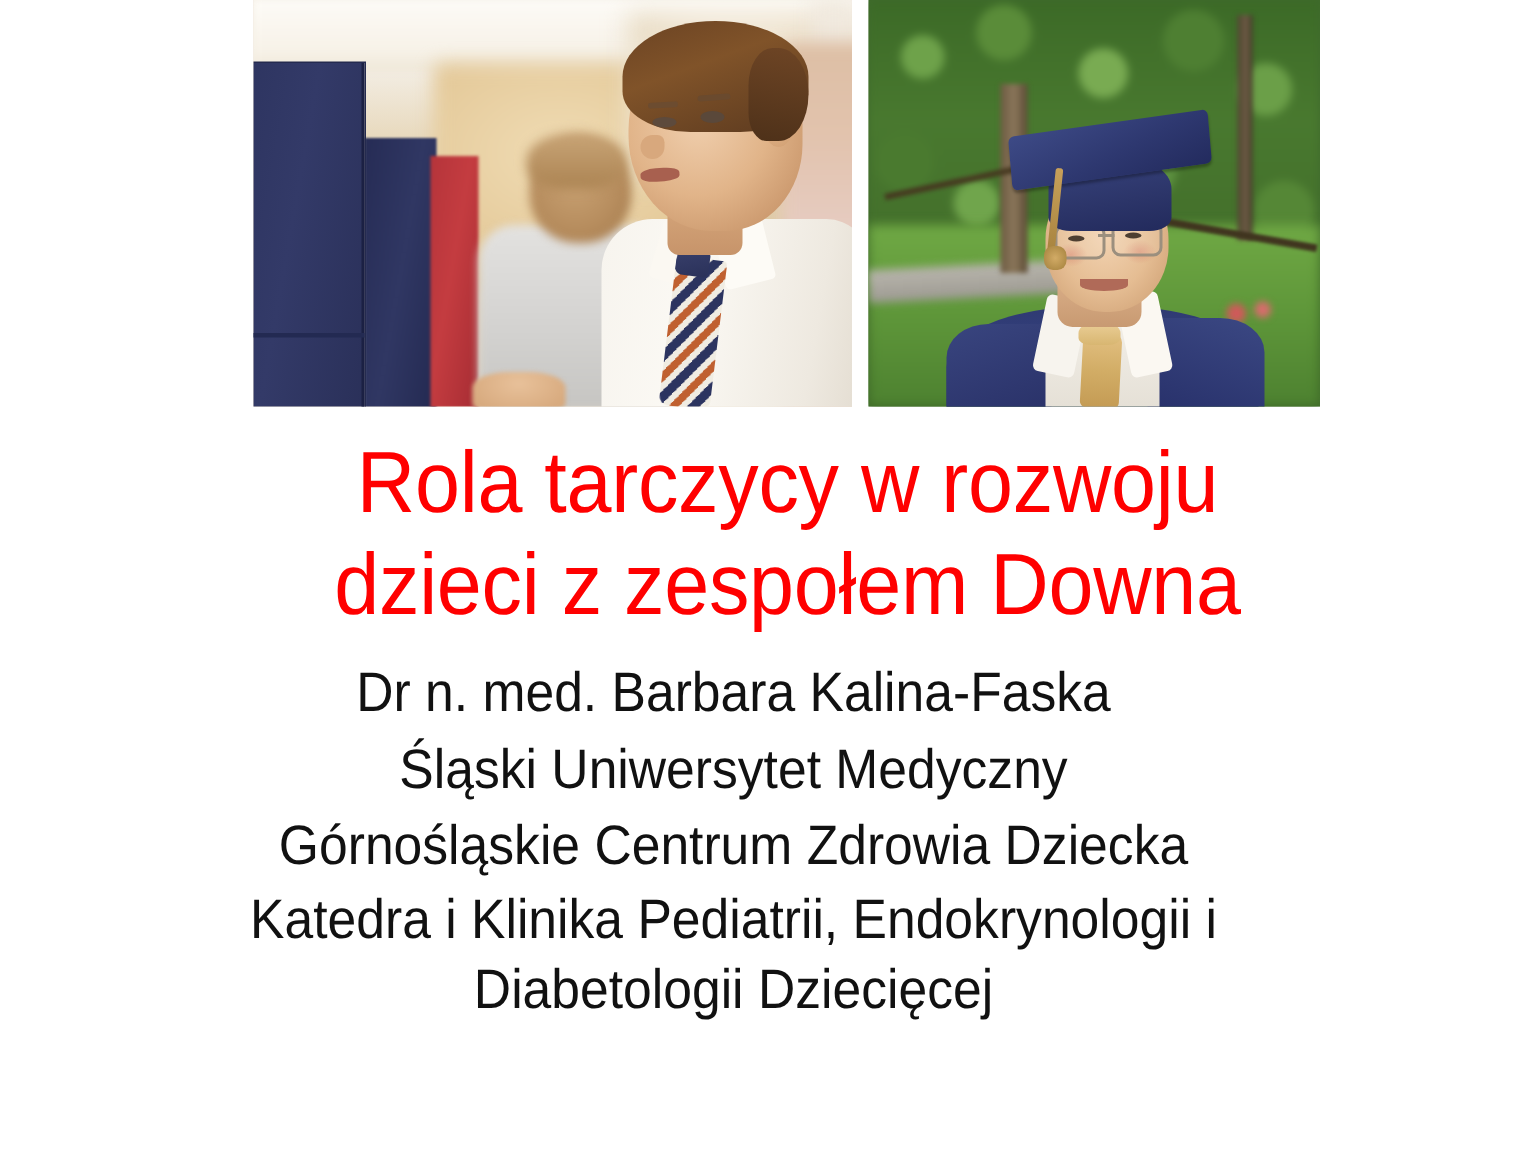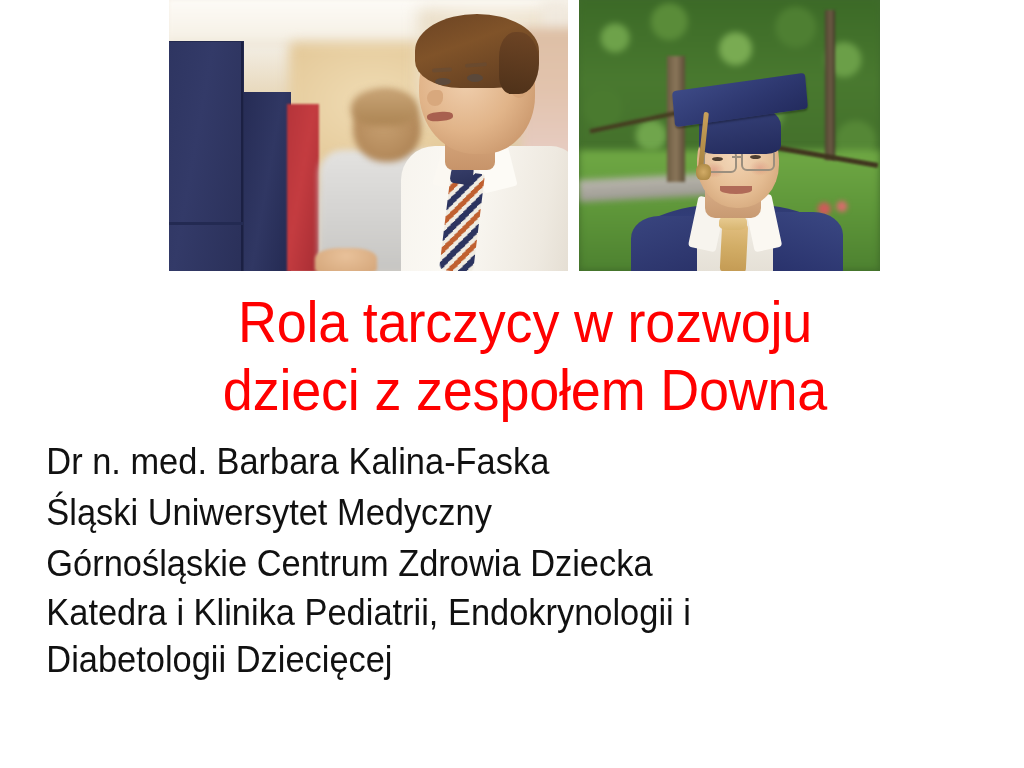--- a/index.html
+++ b/index.html
@@ -425,21 +425,21 @@
     transform: scaleX(0.93);
     transform-origin: center center;
     white-space: nowrap;
   }
 
   #subtitle-block {
     position: absolute;
     left: 0;
     top: 436px;
     width: 952px;
-    text-align: left;
+    text-align: center;
   }
   .sub-line {
     font-family: "Liberation Sans", sans-serif;
     font-size: 37px;
     line-height: 51px;
     color: #111111;
     font-weight: normal;
     transform: scaleX(0.93);
     transform-origin: center center;
     white-space: nowrap;

